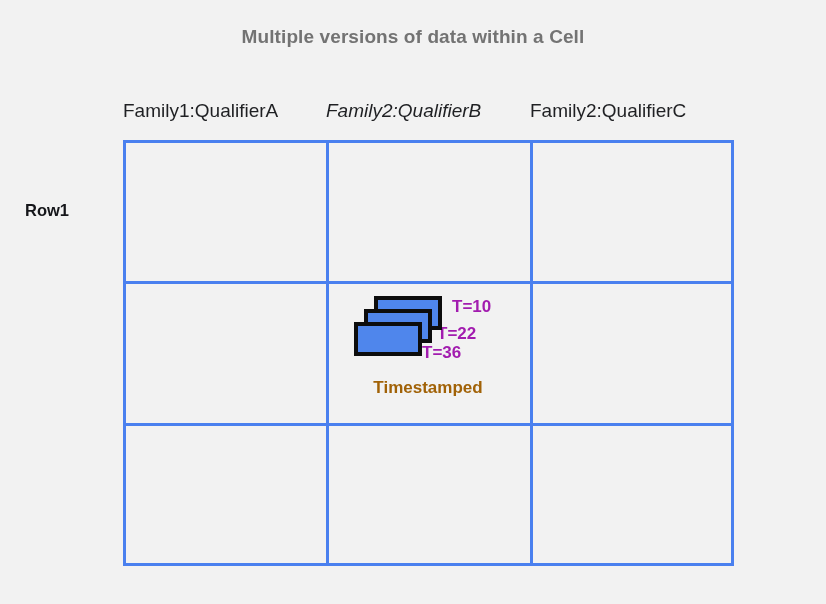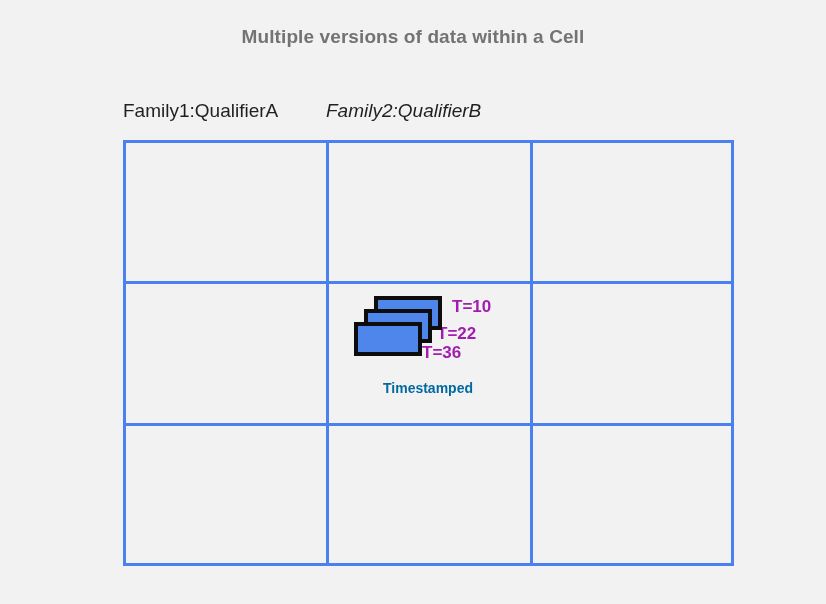--- a/index.html
+++ b/index.html
@@ -117,37 +117,39 @@
   #version-label-0 { left: 452px; top: 297px; }
   #version-label-1 { left: 437px; top: 324px; }
   #version-label-2 { left: 422px; top: 343px; }
 
   #stack-caption {
     position: absolute;
     left: 326px;
     top: 377px;
     width: 204px;
     text-align: center;
-    font-size: 14px;
+    font-size: 17px;
     font-weight: bold;
     line-height: 22px;
-    color: #0369a1;
+    color: #a16207;
   }
   #stack-caption .caption-line { display: block; }
 </style>
 </head>
 <body>
 
 <div id="canvas">
 
   <div id="diagram-title">Multiple versions of data within a Cell</div>
 
   <div class="col-header" id="col-header-0">Family1:QualifierA</div>
   <div class="col-header" id="col-header-1">Family2:QualifierB</div>
+  <div class="col-header" id="col-header-2">Family2:QualifierC</div>
 
+  <div class="row-label" id="row-label-0">Row1</div>
 
   <div id="grid">
     <div class="grid-cell" style="left:0px;top:0px;width:203px;height:141px;"></div>
     <div class="grid-cell" style="left:203px;top:0px;width:204px;height:141px;"></div>
     <div class="grid-cell" style="left:407px;top:0px;width:204px;height:141px;"></div>
     <div class="grid-cell" style="left:0px;top:141px;width:203px;height:142px;"></div>
     <div class="grid-cell" style="left:203px;top:141px;width:204px;height:142px;"></div>
     <div class="grid-cell" style="left:407px;top:141px;width:204px;height:142px;"></div>
     <div class="grid-cell" style="left:0px;top:283px;width:203px;height:143px;"></div>
     <div class="grid-cell" style="left:203px;top:283px;width:204px;height:143px;"></div>

